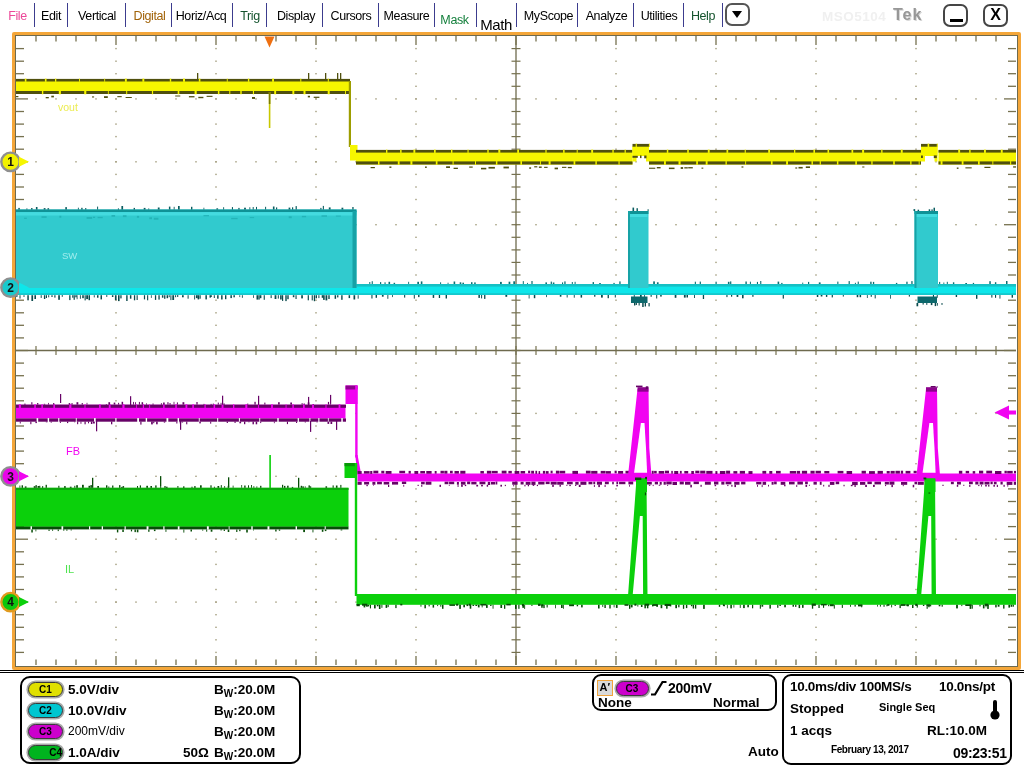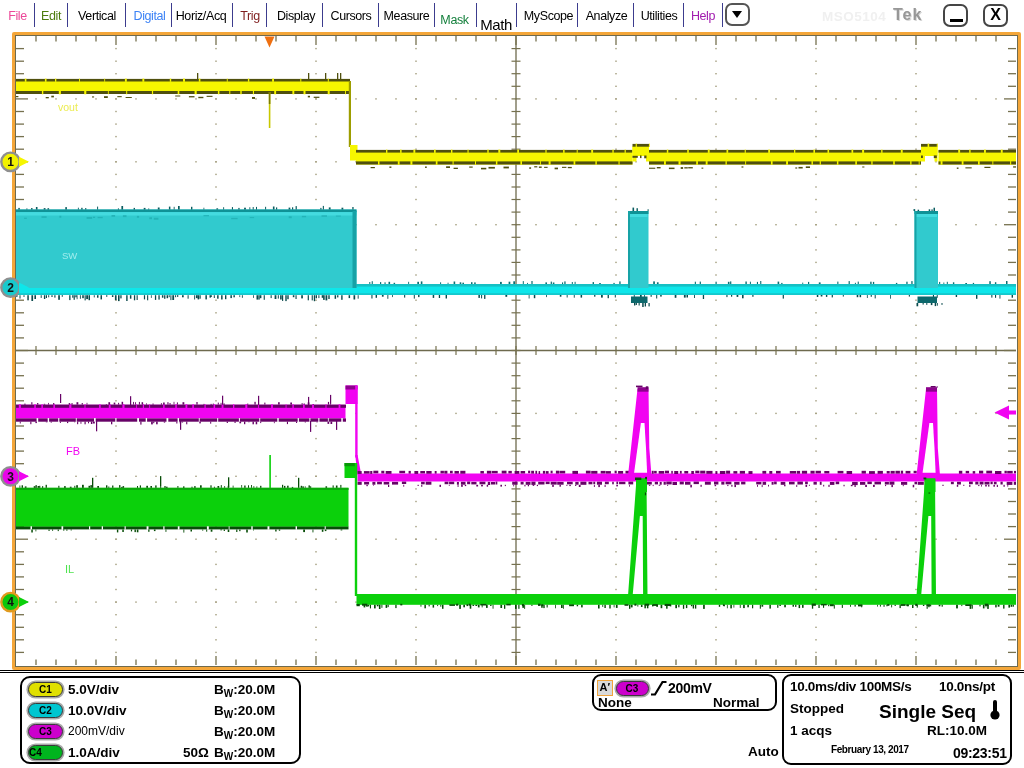--- a/index.html
+++ b/index.html
@@ -1,34 +1,34 @@
 <!DOCTYPE html>
 <html><head><meta charset="utf-8">
 <style>
 html,body{margin:0;padding:0;width:1024px;height:768px;background:#fff;
 font-family:"Liberation Sans",sans-serif;overflow:hidden}
 span,div{box-sizing:border-box}
 </style></head>
 <body>
 <div style="position:absolute;left:0;top:0;width:1024px;height:31px;background:#fff">
     <span style="position:absolute;left:17.5px;top:8.5px;transform:translateX(-50%);font-size:12.5px;letter-spacing:-0.4px;color:#ec4899">File</span>
-    <span style="position:absolute;left:51px;top:8.5px;transform:translateX(-50%);font-size:12.5px;letter-spacing:-0.4px;color:#4d7c0f">Edit</span>
+    <span style="position:absolute;left:51px;top:8.5px;transform:translateX(-50%);font-size:12.5px;letter-spacing:-0.4px;color:#000000">Edit</span>
     <span style="position:absolute;left:97px;top:8.5px;transform:translateX(-50%);font-size:12.5px;letter-spacing:-0.4px;color:#000">Vertical</span>
-    <span style="position:absolute;left:149.5px;top:8.5px;transform:translateX(-50%);font-size:12.5px;letter-spacing:-0.4px;color:#3b82f6">Digital</span>
+    <span style="position:absolute;left:149.5px;top:8.5px;transform:translateX(-50%);font-size:12.5px;letter-spacing:-0.4px;color:#a16207">Digital</span>
     <span style="position:absolute;left:201px;top:8.5px;transform:translateX(-50%);font-size:12.5px;letter-spacing:-0.4px;color:#000">Horiz/Acq</span>
-    <span style="position:absolute;left:250px;top:8.5px;transform:translateX(-50%);font-size:12.5px;letter-spacing:-0.4px;color:#7f1d1d">Trig</span>
+    <span style="position:absolute;left:250px;top:8.5px;transform:translateX(-50%);font-size:12.5px;letter-spacing:-0.4px;color:#14532d">Trig</span>
     <span style="position:absolute;left:296px;top:8.5px;transform:translateX(-50%);font-size:12.5px;letter-spacing:-0.4px;color:#000">Display</span>
     <span style="position:absolute;left:351px;top:8.5px;transform:translateX(-50%);font-size:12.5px;letter-spacing:-0.4px;color:#000">Cursors</span>
     <span style="position:absolute;left:406.5px;top:8.5px;transform:translateX(-50%);font-size:12.5px;letter-spacing:-0.4px;color:#000">Measure</span>
     <span style="position:absolute;left:454.5px;top:13px;transform:translateX(-50%);font-size:12.5px;letter-spacing:-0.4px;color:#15803d">Mask</span>
     <span style="position:absolute;left:496px;top:16px;transform:translateX(-50%);font-size:15px;letter-spacing:-0.4px;color:#000000">Math</span>
     <span style="position:absolute;left:548.5px;top:8.5px;transform:translateX(-50%);font-size:12.5px;letter-spacing:-0.4px;color:#000">MyScope</span>
     <span style="position:absolute;left:606.5px;top:8.5px;transform:translateX(-50%);font-size:12.5px;letter-spacing:-0.4px;color:#000">Analyze</span>
     <span style="position:absolute;left:659px;top:8.5px;transform:translateX(-50%);font-size:12.5px;letter-spacing:-0.4px;color:#000">Utilities</span>
-    <span style="position:absolute;left:703px;top:8.5px;transform:translateX(-50%);font-size:12.5px;letter-spacing:-0.4px;color:#a21caf">Help</span>
+    <span style="position:absolute;left:703px;top:8.5px;transform:translateX(-50%);font-size:12.5px;letter-spacing:-0.4px;color:#14532d">Help</span>
     <span style="position:absolute;left:33.5px;top:3px;width:1.2px;height:24px;background:#3c3c8e"></span>
     <span style="position:absolute;left:67px;top:3px;width:1.2px;height:24px;background:#3c3c8e"></span>
     <span style="position:absolute;left:124.5px;top:3px;width:1.2px;height:24px;background:#3c3c8e"></span>
     <span style="position:absolute;left:170.5px;top:3px;width:1.2px;height:24px;background:#3c3c8e"></span>
     <span style="position:absolute;left:231.5px;top:3px;width:1.2px;height:24px;background:#3c3c8e"></span>
     <span style="position:absolute;left:266px;top:3px;width:1.2px;height:24px;background:#3c3c8e"></span>
     <span style="position:absolute;left:322px;top:3px;width:1.2px;height:24px;background:#3c3c8e"></span>
     <span style="position:absolute;left:377.5px;top:3px;width:1.2px;height:24px;background:#3c3c8e"></span>
     <span style="position:absolute;left:433.5px;top:3px;width:1.2px;height:24px;background:#3c3c8e"></span>
     <span style="position:absolute;left:476px;top:3px;width:1.2px;height:24px;background:#3c3c8e"></span>
@@ -2377,38 +2377,38 @@
 <div style="position:absolute;left:20px;top:676px;width:281px;height:88px;border:2px solid #000;border-radius:10px;box-sizing:border-box"></div>
 <span style="position:absolute;left:28px;top:681.5px;width:35px;height:15px;background:#e0e000;border:1.8px solid #3a3a3a;border-radius:9.5px;box-shadow:0 0 0 1.6px #a8a8a8;box-sizing:border-box;text-align:center;font-size:10px;font-weight:bold;color:#000;line-height:13px">C1</span>
 <span style="position:absolute;left:68px;top:682.0px;font-size:13.5px;font-weight:bold">5.0V/div</span>
 <span style="position:absolute;left:214px;top:682.0px;font-size:13.5px;font-weight:bold">B<span style="font-size:10px;vertical-align:-3px">W</span>:20.0M</span>
 <span style="position:absolute;left:28px;top:702.5px;width:35px;height:15px;background:#00c6d0;border:1.8px solid #3a3a3a;border-radius:9.5px;box-shadow:0 0 0 1.6px #a8a8a8;box-sizing:border-box;text-align:center;font-size:10px;font-weight:bold;color:#000;line-height:13px">C2</span>
 <span style="position:absolute;left:68px;top:703.0px;font-size:13.5px;font-weight:bold">10.0V/div</span>
 <span style="position:absolute;left:214px;top:703.0px;font-size:13.5px;font-weight:bold">B<span style="font-size:10px;vertical-align:-3px">W</span>:20.0M</span>
 <span style="position:absolute;left:28px;top:723.5px;width:35px;height:15px;background:#cc00cc;border:1.8px solid #3a3a3a;border-radius:9.5px;box-shadow:0 0 0 1.6px #a8a8a8;box-sizing:border-box;text-align:center;font-size:10px;font-weight:bold;color:#000;line-height:13px">C3</span>
 <span style="position:absolute;left:68px;top:724.0px;font-size:12px;font-weight:normal">200mV/div</span>
 <span style="position:absolute;left:214px;top:724.0px;font-size:13.5px;font-weight:bold">B<span style="font-size:10px;vertical-align:-3px">W</span>:20.0M</span>
-<span style="position:absolute;left:28px;top:744.5px;width:35px;height:15px;background:#00b41e;border:1.8px solid #3a3a3a;border-radius:9.5px;box-shadow:0 0 0 1.6px #a8a8a8;box-sizing:border-box;text-align:left;font-size:10px;font-weight:bold;color:#000;line-height:13px">C4</span>
+<span style="position:absolute;left:28px;top:744.5px;width:35px;height:15px;background:#00b41e;border:1.8px solid #3a3a3a;border-radius:9.5px;box-shadow:0 0 0 1.6px #a8a8a8;box-sizing:border-box;text-align:right;font-size:10px;font-weight:bold;color:#000;line-height:13px">C4</span>
 <span style="position:absolute;left:68px;top:745.0px;font-size:13.5px;font-weight:bold">1.0A/div</span>
 <span style="position:absolute;left:183px;top:745.0px;font-size:13.5px;font-weight:bold">50Ω</span>
 <span style="position:absolute;left:214px;top:745.0px;font-size:13.5px;font-weight:bold">B<span style="font-size:10px;vertical-align:-3px">W</span>:20.0M</span>
 <div style="position:absolute;left:592px;top:674px;width:185px;height:36.5px;border:2px solid #000;border-radius:9px;box-sizing:border-box"></div>
 <span style="position:absolute;left:597px;top:680px;width:15.5px;height:15.5px;background:#d9d9d9;border:1.6px solid #f0a43c;box-sizing:border-box;text-align:center;font-size:11px;font-weight:bold;line-height:13px">A′</span>
 <span style="position:absolute;left:615.5px;top:680.5px;width:33px;height:15.5px;background:#cc00cc;border:1.8px solid #3a3a3a;border-radius:9.75px;box-shadow:0 0 0 1.6px #a8a8a8;box-sizing:border-box;text-align:center;font-size:10px;font-weight:bold;color:#000;line-height:13.5px">C3</span>
 <svg width="17" height="18" style="position:absolute;left:650px;top:679px">
     <path d="M1 15.5 h4 l7.5 -12.5 h4" fill="none" stroke="#000" stroke-width="2.2"></path>
   </svg>
 <span style="position:absolute;left:668px;top:680px;font-size:14px;font-weight:bold;letter-spacing:-0.3px">200mV</span>
 <span style="position:absolute;left:598px;top:694.5px;font-size:13.5px;font-weight:bold">None</span>
 <span style="position:absolute;left:713px;top:694.5px;font-size:13.5px;font-weight:bold">Normal</span>
 <div style="position:absolute;left:782px;top:674px;width:230px;height:91px;border:2px solid #000;border-radius:9px;box-sizing:border-box"></div>
 <span style="position:absolute;left:790px;top:679px;font-size:13.5px;font-weight:bold;letter-spacing:-0.3px">10.0ms/div 100MS/s</span>
 <span style="position:absolute;left:939px;top:679px;font-size:13.5px;font-weight:bold;letter-spacing:-0.3px">10.0ns/pt</span>
 <span style="position:absolute;left:790px;top:700.5px;font-size:13.5px;font-weight:bold">Stopped</span>
-<span style="position:absolute;left:879px;top:700.5px;font-size:19px;font-weight:bold">Single Seq</span>
+<span style="position:absolute;left:879px;top:700.5px;font-size:11px;font-weight:bold">Single Seq</span>
 <svg width="14" height="24" style="position:absolute;left:988px;top:698px">
     <circle cx="7" cy="17" r="4.6" fill="#000"></circle>
     <rect x="5" y="2" width="4" height="14" rx="2" fill="#000"></rect>
   </svg>
 <span style="position:absolute;left:790px;top:723px;font-size:13.5px;font-weight:bold">1 acqs</span>
 <span style="position:absolute;left:927px;top:723px;font-size:13.5px;font-weight:bold">RL:10.0M</span>
 <span style="position:absolute;left:748px;top:744px;font-size:13.5px;font-weight:bold">Auto</span>
 <span style="position:absolute;left:831px;top:744px;font-size:10px;font-weight:bold;letter-spacing:-0.4px">February 13, 2017</span>
 <span style="position:absolute;left:953px;top:744.5px;font-size:14px;font-weight:bold;letter-spacing:-0.3px">09:23:51</span>
 </body></html>

